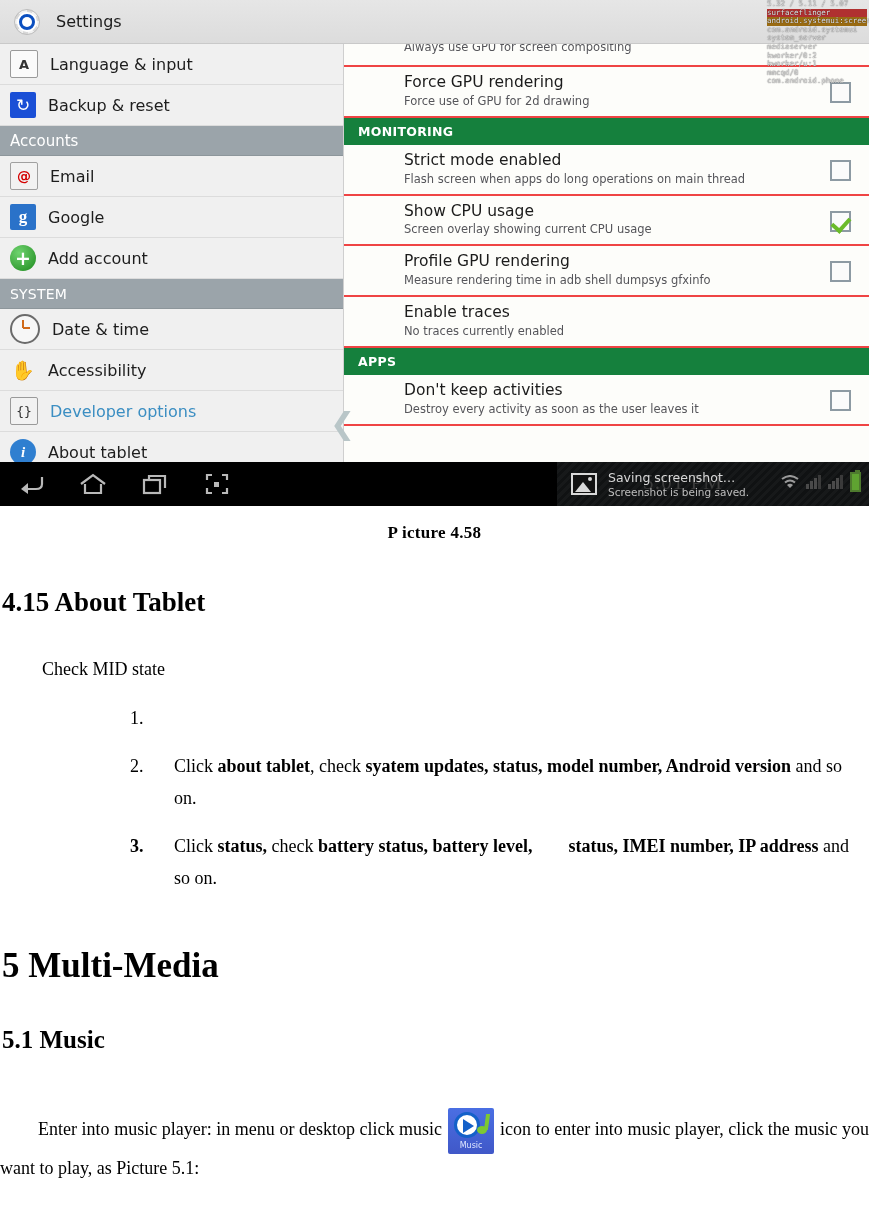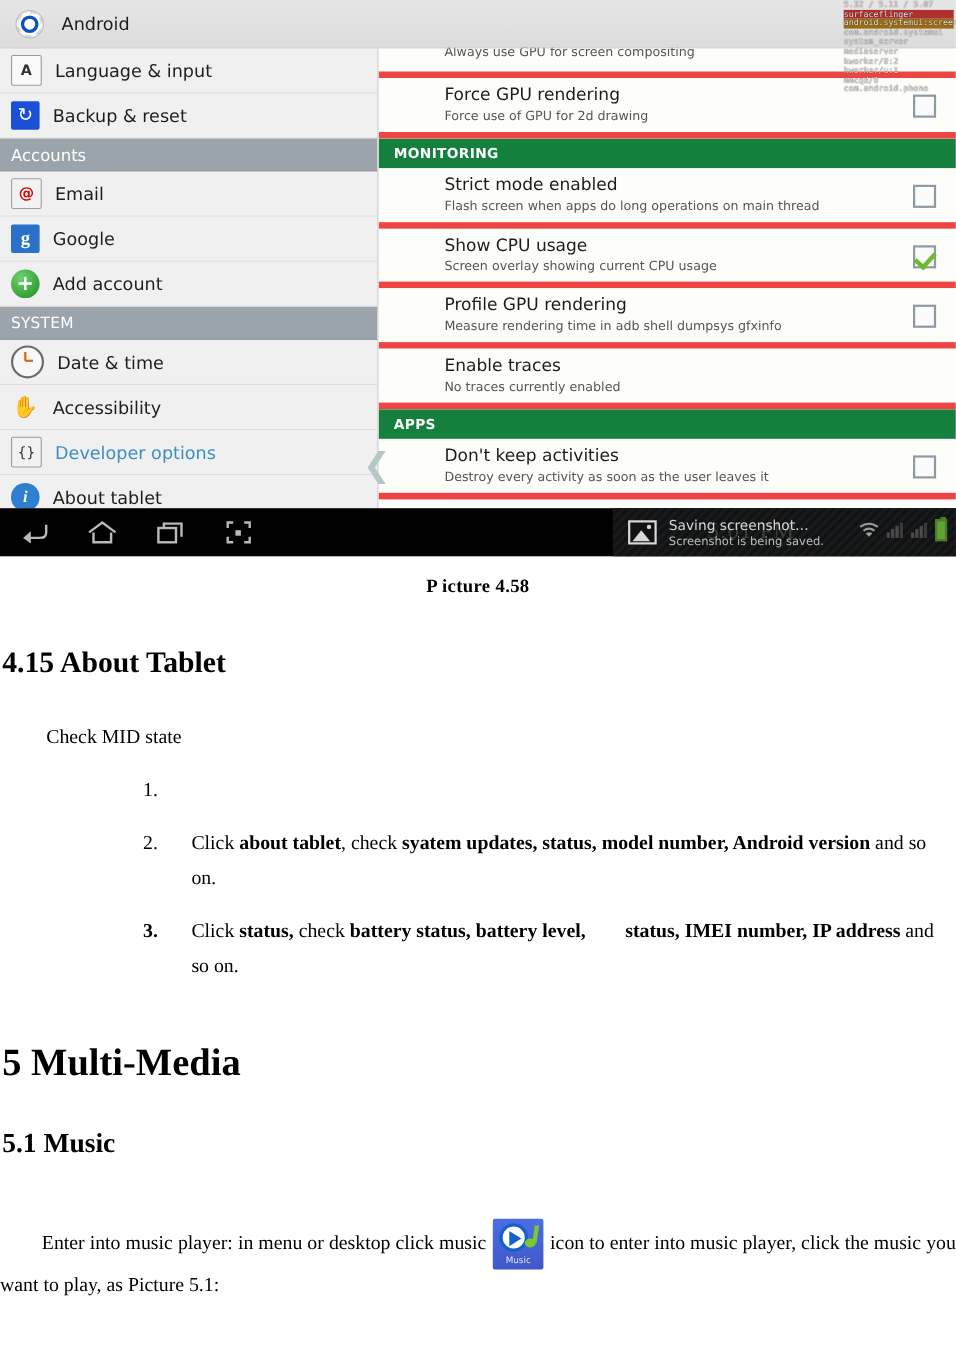--- a/index.html
+++ b/index.html
@@ -104,21 +104,21 @@
     font-family:"Liberation Serif",serif;font-weight:bold;}
 
   
   .rightpane{
     position:absolute;left:344px;top:28px;width:525px;height:434px;
     background:#fdfdfa;overflow:hidden;z-index:1;
   }
   .row{
     display:flex;align-items:flex-start;
     padding:7px 18px 8px 60px;box-sizing:border-box;
-    border-bottom:6px solid #ef4444;
+    border-bottom:2px solid #ef4444;
     background:#fdfdfa;position:relative;
   }
   .row .txt{flex:1 1 auto;}
   .row .t1{font-size:15.5px;color:#1b1b1b;font-family:"DejaVu Sans",sans-serif;line-height:1.15;}
   .row .t2{font-size:11.5px;color:#55555a;font-family:"DejaVu Sans",sans-serif;margin-top:2px;}
   .cb{
     width:21px;height:21px;border:2px solid #8d9aa3;background:#fbfbfb;
     flex:0 0 auto;margin-top:8px;margin-left:10px;position:relative;box-sizing:border-box;
   }
   .cb.on:after{
@@ -254,21 +254,21 @@
 <div class="shot">
 
   <div class="actionbar">
     <div class="ab-icon">
       <div class="gear">
         <div class="teeth"></div>
           <div class="ring"></div>
           <div class="hole"></div>
       </div>
     </div>
-    <div class="ab-title">Android</div>
+    <div class="ab-title">Settings</div>
   </div>
 
   <div class="rightpane">
 
     <div class="row" style="padding-top:0;">
       <div class="txt">
         <div class="t1" style="margin-top:-8px;">Disable HW overlays</div>
         <div class="t2">Always use GPU for screen compositing</div>
       </div>
       <div class="cb blank"></div>

